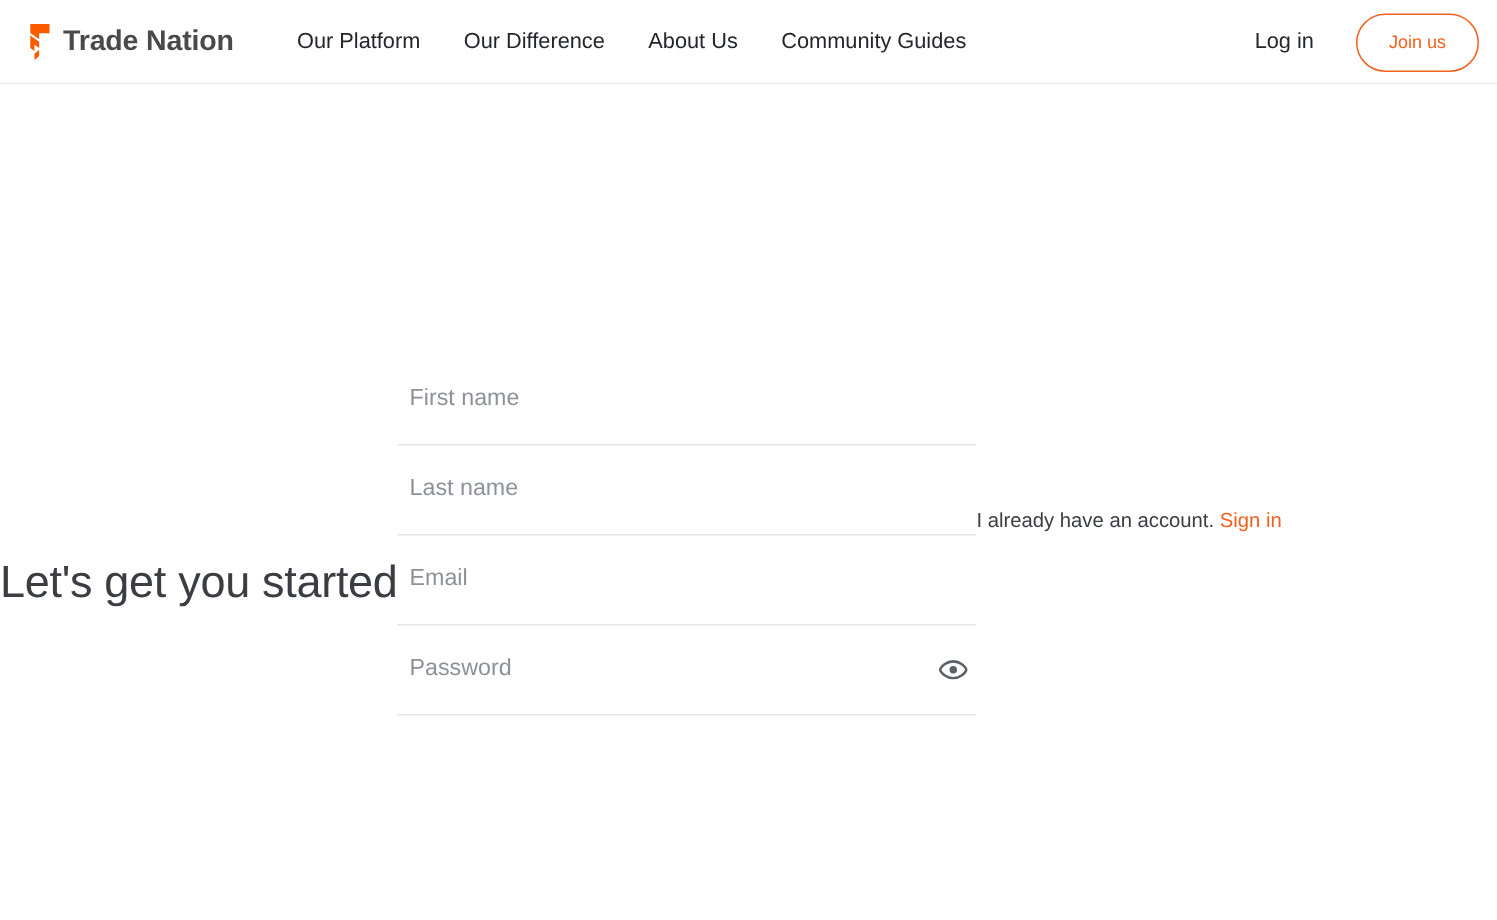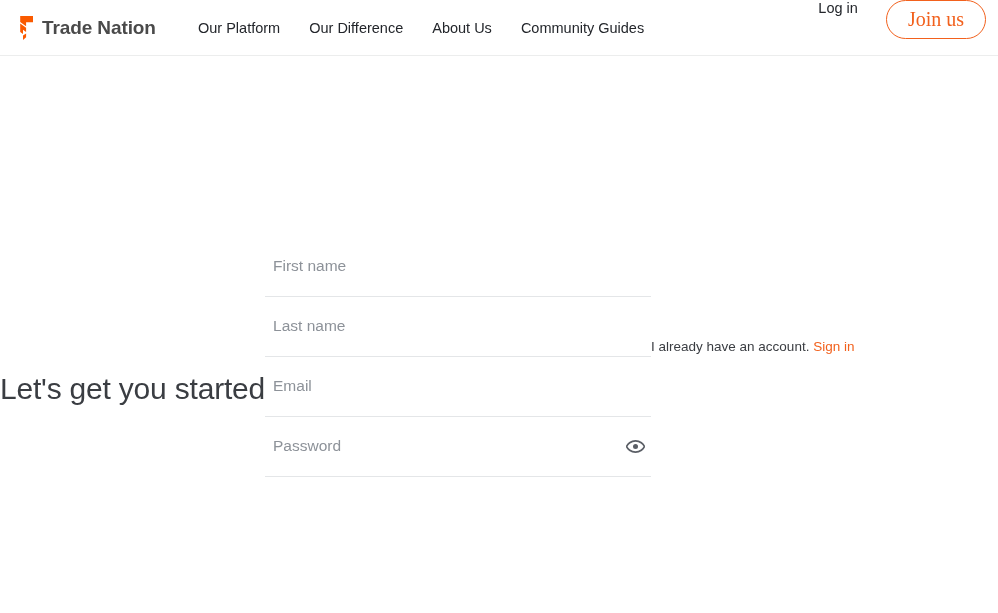--- a/index.html
+++ b/index.html
@@ -75,21 +75,21 @@
     cursor: pointer;
   }
   .nav-item:last-child { margin-right: 0; }
 
   .header-actions {
     position: absolute;
     right: 12px;
     top: 0;
     height: 56px;
     display: flex;
-    align-items: flex-start;
+    align-items: center;
     gap: 28px;
   }
 
   .login-link {
     font-size: 14.5px;
     color: #23262b;
     text-decoration: none;
     white-space: nowrap;
     cursor: pointer;
   }
@@ -97,22 +97,22 @@
   .join-btn {
     display: inline-flex;
     align-items: center;
     justify-content: center;
     height: 39px;
     padding: 0 21px;
     border: 1.5px solid #f2611d;
     border-radius: 22px;
     background: transparent;
     color: #f2611d;
-    font-family: Liberation Serif, serif;
-    font-size: 20px;
+    font-family: Liberation Sans, sans-serif;
+    font-size: 12px;
     white-space: nowrap;
     cursor: pointer;
   }
 
   
   .main {
     width: 100%;
     height: 557px;
     display: flex;
     flex-direction: row;

